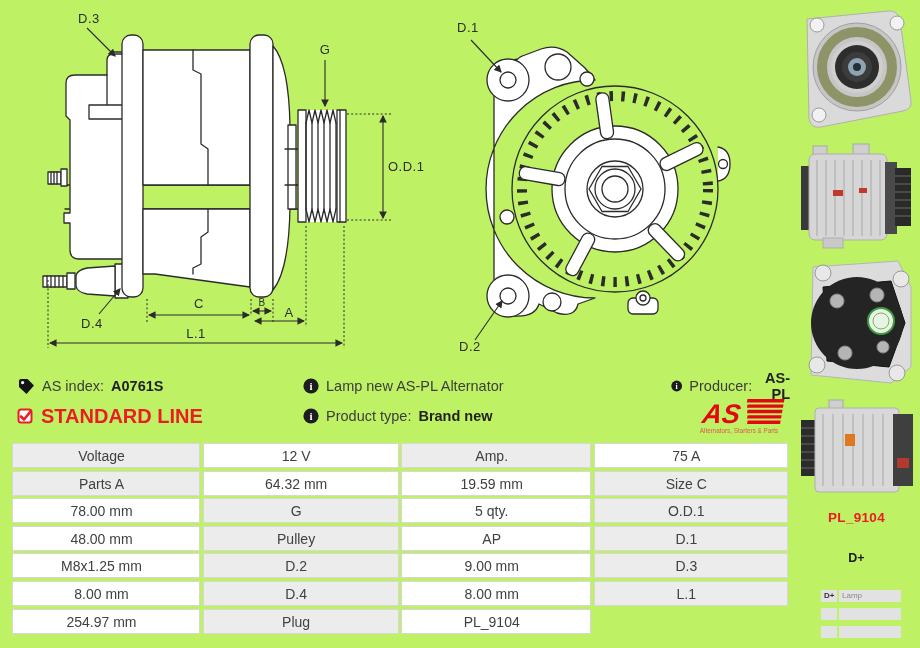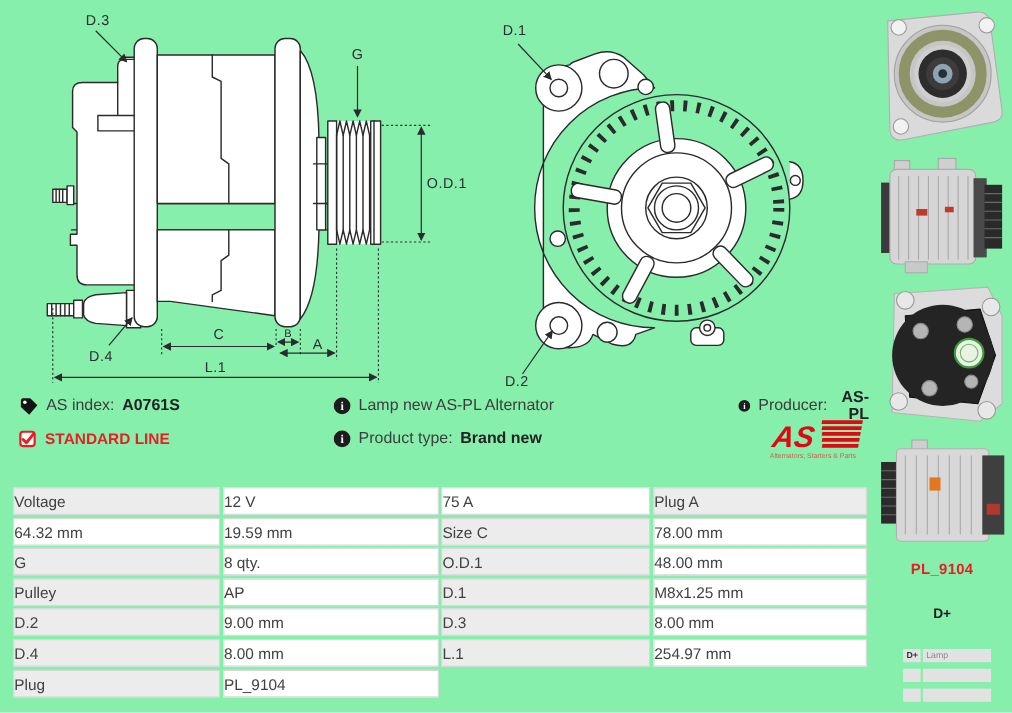--- a/index.html
+++ b/index.html
@@ -1,33 +1,33 @@
 <!DOCTYPE html>
 <html><head>
 <meta charset="utf-8">
 <style>
   html,body{margin:0;padding:0;background:#fff;}
-  #page{position:relative;width:920px;height:648px;background:#86efac;overflow:hidden;
+  #page{position:relative;width:920px;height:648px;background:#bef264;overflow:hidden;
         font-family:"Liberation Sans",sans-serif;color:#3d3d3d;text-decoration:underline;}
   .abs{position:absolute;}
   svg text{font-family:"Liberation Sans",sans-serif;}
   .dim-label{font-size:13px;fill:#2e2e2e;letter-spacing:.5px;}
   .draw{stroke:#2b2b2b;stroke-width:1.3;fill:none;stroke-linejoin:round;stroke-linecap:round;}
   .fillw{fill:#fff;}
   .dotted{stroke:#2b2b2b;stroke-width:1;fill:none;stroke-dasharray:2 2.2;}
   .dim{stroke:#2b2b2b;stroke-width:1.1;fill:none;}
   
-  #info{left:12px;top:355px;width:778px;height:66px;}
+  #info{left:12px;top:372px;width:778px;height:66px;}
   .inforow{position:absolute;height:20px;display:flex;align-items:center;gap:7px;font-size:14.5px;}
   .inforow b{color:#222;text-align:right;}
-  .red-strong{color:#eb1c23;font-weight:bold;font-size:14px;}
+  .red-strong{color:#eb1c23;font-weight:bold;font-size:20px;}
   
   #spec{left:12px;top:443px;width:776px;display:grid;
         grid-template-columns:188px 196px 190px 194px;gap:2.6px;}
-  #spec div{height:25px;line-height:25px;font-size:14px;text-align:left;
+  #spec div{height:25px;line-height:25px;font-size:14px;text-align:center;
             padding-right:9px;box-sizing:border-box;border:1px solid #d7d7d7;color:#414141;}
   #spec .lab{background:#ececec;}
   #spec .val{background:#fff;}
   
   #rightcol{left:793px;top:0;width:127px;height:648px;}
   .photo{position:absolute;left:0;width:127px;}
   #plugcode{left:0;top:510px;width:127px;text-align:center;color:#eb1c23;
             font-weight:bold;font-size:13.5px;letter-spacing:.3px;}
   #terminal{left:0;top:551px;width:127px;text-align:center;color:#1c1c1c;
             font-weight:bold;font-size:12.5px;}
@@ -209,28 +209,29 @@
         <rect x="63" y="19.2" width="34" height="3.4" fill="#e30613"></rect>
         <rect x="64" y="24.6" width="33" height="3.4" fill="#e30613"></rect>
       </g>
       <text x="51" y="37" text-anchor="middle" style="font:6.3px 'Liberation Sans',sans-serif" fill="#d95b50">Alternators, Starters &amp; Parts</text>
     </svg>
   </div>
 
   <div id="spec" class="abs">
     <div class="lab">Voltage</div>
     <div class="val">12 V</div>
+    <div class="lab">Amp.</div>
     <div class="val">75 A</div>
-    <div class="lab">Plug A</div>
+    <div class="lab">Parts A</div>
     <div class="val">64.32 mm</div>
     <div class="val">19.59 mm</div>
     <div class="lab">Size C</div>
     <div class="val">78.00 mm</div>
     <div class="lab">G</div>
-    <div class="val">8 qty.</div>
+    <div class="val">5 qty.</div>
     <div class="lab">O.D.1</div>
     <div class="val">48.00 mm</div>
     <div class="lab">Pulley</div>
     <div class="val">AP</div>
     <div class="lab">D.1</div>
     <div class="val">M8x1.25 mm</div>
     <div class="lab">D.2</div>
     <div class="val">9.00 mm</div>
     <div class="lab">D.3</div>
     <div class="val">8.00 mm</div>

